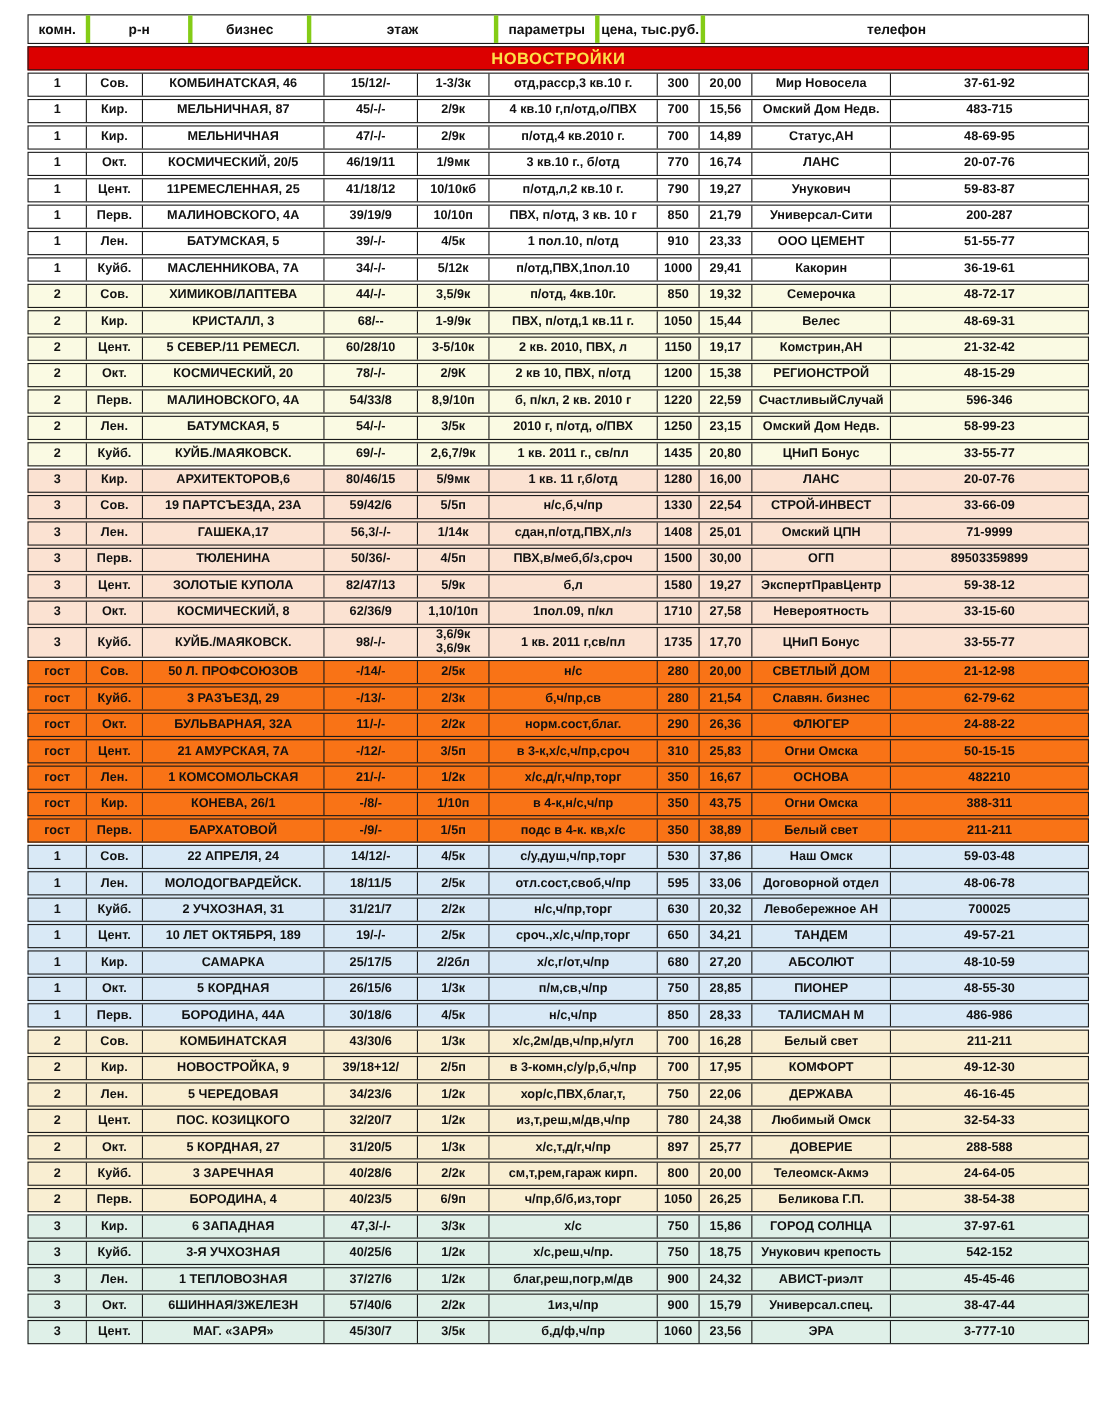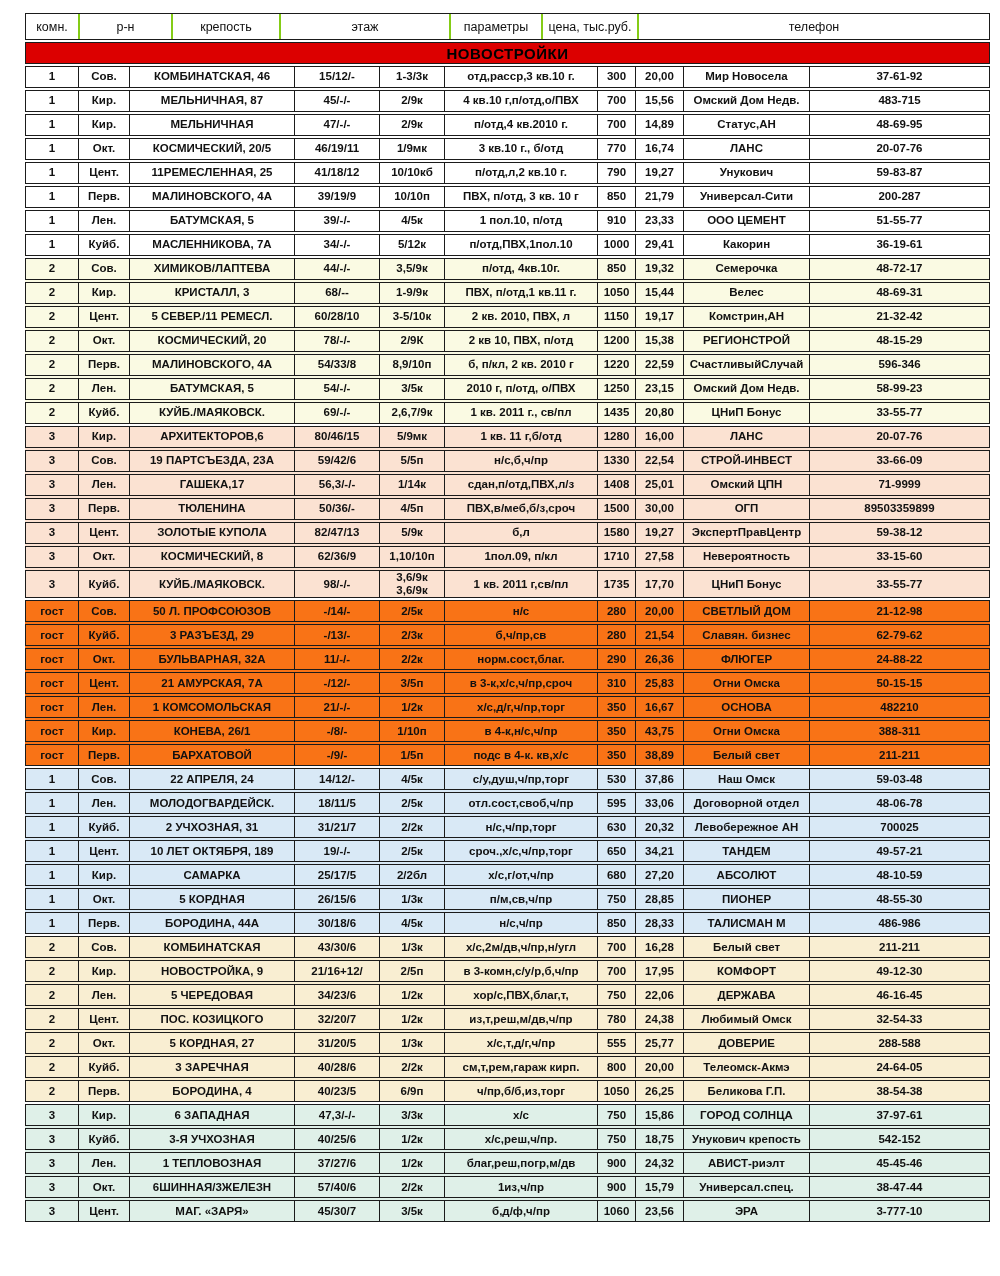--- a/index.html
+++ b/index.html
@@ -5,46 +5,46 @@
   html,body{margin:0;padding:0;}
   body{
     width:1000px;height:1276px;background:#ffffff;
     font-family:"Liberation Sans", sans-serif;
     position:relative;overflow:hidden;
   }
   .page{position:absolute;left:25px;top:13px;width:965px;}
   
   .thead{display:flex;height:27px;margin-bottom:2px;border:1px solid #1b1b1b;box-sizing:border-box;background:#fff;}
   .hc{display:flex;align-items:center;justify-content:center;
-      font-size:12.5px;font-weight:normal;color:#111;box-sizing:border-box;flex:0 0 auto;}
-  .hc + .hc{border-left:2px solid #84cc16;}
+      font-size:12.5px;font-weight:bold;color:#111;box-sizing:border-box;flex:0 0 auto;}
+  .hc + .hc{border-left:4px solid #84cc16;}
   .h0{width:52px}.h1{width:93px}.h2{width:207px}.h3{width:108px}
   .h4{width:170px}.h5{width:92px}.h6{width:96px}.h7{flex:1 1 auto}
   
   .banner{height:22px;margin-bottom:2px;border:1px solid #1b1b1b;box-sizing:border-box;
           display:flex;align-items:center;justify-content:center;
-          color:#000000;font-weight:bold;font-size:15px;letter-spacing:0.5px;}
+          color:#fde047;font-weight:bold;font-size:15px;letter-spacing:0.5px;}
   
   .row{display:flex;min-height:22px;margin-bottom:2px;border:1px solid #1b1b1b;
        box-sizing:border-box;align-items:stretch;background:inherit;}
   .cell{display:flex;align-items:center;justify-content:center;text-align:center;
         font-size:11.5px;font-weight:bold;color:#111;line-height:1.15;
         white-space:pre-line;box-sizing:border-box;flex:0 0 auto;padding:0 1px;}
   .cell + .cell{border-left:1px solid #1b1b1b;}
   .c0{width:52px}.c1{width:51px}.c2{width:165px}.c3{width:85px}.c4{width:65px}
   .c5{width:153px}.c6{width:38px}.c7{width:48px}.c8{width:126px}.c9{flex:1 1 auto}
 </style>
 </head>
 <body>
 
 <div class="page">
   <div class="thead">
     <div class="hc h0">комн.</div>
     <div class="hc h1">р-н</div>
-    <div class="hc h3">крепость</div>
+    <div class="hc h3">бизнес</div>
     <div class="hc h4">этаж</div>
     <div class="hc h5">параметры</div>
     <div class="hc h6">цена, тыс.руб.</div>
     <div class="hc h7">телефон</div>
   </div>
   <div id="sections">
       <div class="banner" style="background: rgb(220, 0, 0);">
         <span>НОВОСТРОЙКИ</span>
       </div>
       <div class="group" style="background: rgb(255, 255, 255);">
@@ -500,21 +500,21 @@
           <div class="cell c5">х/с,2м/дв,ч/пр,н/угл</div>
           <div class="cell c6">700</div>
           <div class="cell c7">16,28</div>
           <div class="cell c8">Белый свет</div>
           <div class="cell c9">211-211</div>
         </div>
         <div class="row">
           <div class="cell c0">2</div>
           <div class="cell c1">Кир.</div>
           <div class="cell c2">НОВОСТРОЙКА, 9</div>
-          <div class="cell c3">21/16+12/</div>
+          <div class="cell c3">39/18+12/</div>
           <div class="cell c4">2/5п</div>
           <div class="cell c5">в 3-комн,с/у/р,б,ч/пр</div>
           <div class="cell c6">700</div>
           <div class="cell c7">17,95</div>
           <div class="cell c8">КОМФОРТ</div>
           <div class="cell c9">49-12-30</div>
         </div>
         <div class="row">
           <div class="cell c0">2</div>
           <div class="cell c1">Лен.</div>
@@ -539,21 +539,21 @@
           <div class="cell c8">Любимый Омск</div>
           <div class="cell c9">32-54-33</div>
         </div>
         <div class="row">
           <div class="cell c0">2</div>
           <div class="cell c1">Окт.</div>
           <div class="cell c2">5 КОРДНАЯ, 27</div>
           <div class="cell c3">31/20/5</div>
           <div class="cell c4">1/3к</div>
           <div class="cell c5">х/с,т,д/г,ч/пр</div>
-          <div class="cell c6">555</div>
+          <div class="cell c6">897</div>
           <div class="cell c7">25,77</div>
           <div class="cell c8">ДОВЕРИЕ</div>
           <div class="cell c9">288-588</div>
         </div>
         <div class="row">
           <div class="cell c0">2</div>
           <div class="cell c1">Куйб.</div>
           <div class="cell c2">3 ЗАРЕЧНАЯ</div>
           <div class="cell c3">40/28/6</div>
           <div class="cell c4">2/2к</div>

